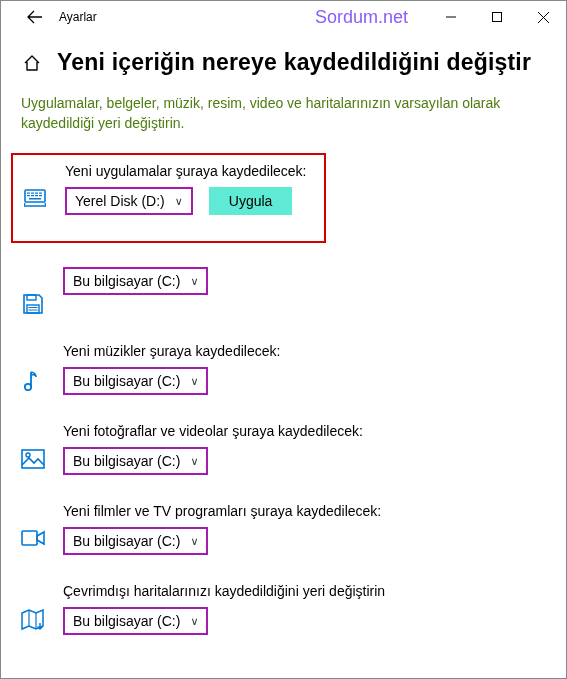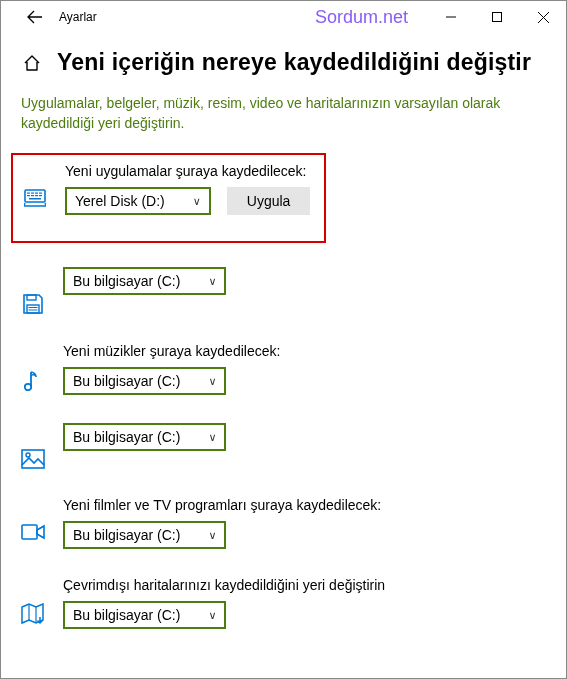--- a/index.html
+++ b/index.html
@@ -79,34 +79,34 @@
   .row .label {
     font-size: 14px;
     margin-bottom: 8px;
   }
   .ctrlrow {
     display: flex;
     gap: 16px;
     align-items: center;
   }
   .dropdown {
-    border: 2px solid #4d7c0f;
+    border: 2px solid #a21caf;
     background: #fff;
     padding: 4px 8px;
     font-size: 14px;
     display: flex;
     align-items: center;
-    gap: 28px;
+    gap: 10px;
     min-width: 120px;
     cursor: pointer;
   }
   .dropdown .chev { font-size: 11px; color: #333; }
   .applybtn {
     border: none;
-    background: #e5e5e5;
+    background: #5eead4;
     padding: 6px 20px;
     font-size: 14px;
     cursor: pointer;
   }
   .highlight-box {
     border: 2px solid #d30000;
     padding: 8px 10px 10px 10px;
     margin-left: -10px;
     margin-right: 220px;
     margin-bottom: 24px;
@@ -236,20 +236,21 @@
     <div class="iconcol">
       <span>
         <svg width="24" height="20" viewBox="0 0 24 20">
             <rect x="1" y="1" width="22" height="18" stroke="#0078d7" stroke-width="1.6" fill="none"></rect>
             <circle cx="7" cy="6" r="2" stroke="#0078d7" stroke-width="1.4" fill="none"></circle>
             <path d="M1 16 L8 9 L13 14 L17 10 L23 16" stroke="#0078d7" stroke-width="1.6" fill="none"></path>
           </svg>
       </span>
     </div>
     <div class="content">
+      <div class="label">Yeni fotoğraflar ve videolar şuraya kaydedilecek:</div>
       <div class="ctrlrow">
         <div class="dropdown">
           <span>Bu bilgisayar (C:)</span>
           <span class="chev">∨</span>
         </div>
       </div>
     </div>
   </div>
 
   <div class="row">

